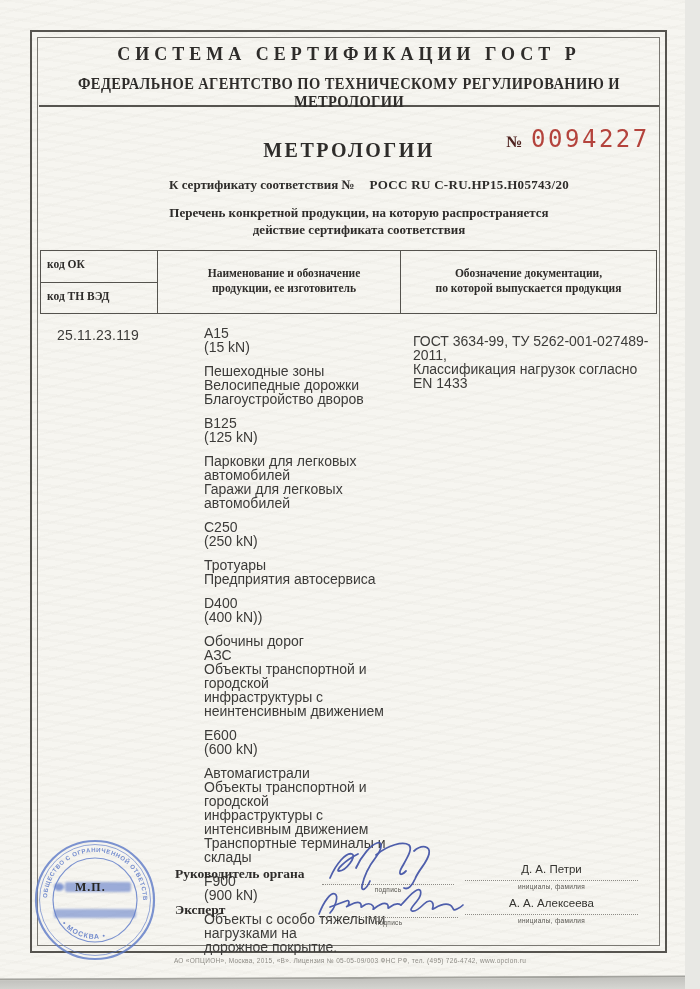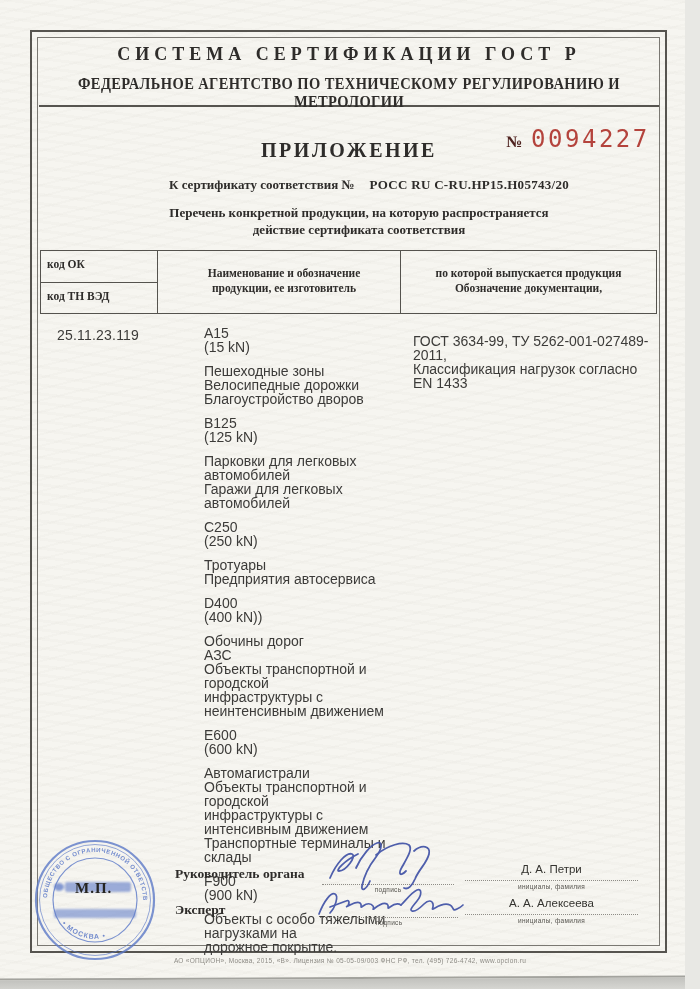--- a/index.html
+++ b/index.html
@@ -57,21 +57,21 @@
   .caption { font-family:"Liberation Sans", sans-serif; font-size:6.5px; color:#56544f; text-align:center; letter-spacing:0.3px; }
   .cap-sig-head    { left:322px; top:886px; width:132px; }
   .cap-sig-expert  { left:320px; top:919px; width:138px; }
   .cap-name-head   { left:465px; top:883px; width:173px; }
   .cap-name-expert { left:465px; top:917px; width:173px; }
   .person { font-family:"Liberation Sans", sans-serif; font-size:11.5px; color:#34332f; text-align:center; }
   .person-head   { left:465px; top:863px; width:173px; }
   .person-expert { left:465px; top:897px; width:173px; }
   
   .stamp-svg { left:26px; top:829px; }
-  .mp-label { left:75px; top:880px; font-weight:bold; font-size:15px; letter-spacing:1px; color:#262522; }
+  .mp-label { left:75px; top:880px; font-weight:bold; font-size:12px; letter-spacing:1px; color:#262522; }
   .sig1-svg { left:318px; top:838px; }
   .sig2-svg { left:314px; top:886px; }
   
   .imprint { left:0; top:957px; width:700px; text-align:center; font-family:"Liberation Sans", sans-serif; font-size:6.5px; color:#8d8b85; letter-spacing:0.3px; }
   .scan-line { left:-4px; top:977px; width:708px; height:2px; background:#8e8e8a; transform:rotate(-0.25deg); opacity:0.8; }
   .scan-band { left:-4px; top:979px; width:708px; height:12px; background:linear-gradient(#c2c2be,#d8d8d4); transform:rotate(-0.25deg); }
 </style>
 </head>
 <body>
 
@@ -82,43 +82,43 @@
   <div class="abs hdr-divider"></div>
 
   <div class="abs title1">СИСТЕМА СЕРТИФИКАЦИИ ГОСТ Р</div>
   <div class="abs title2">ФЕДЕРАЛЬНОЕ АГЕНТСТВО ПО ТЕХНИЧЕСКОМУ РЕГУЛИРОВАНИЮ И МЕТРОЛОГИИ</div>
 
   <div class="abs form-number">
     <span class="no">№</span>
     <span class="digits">0094227</span>
   </div>
 
-  <div class="abs main-title">ПРИЛОЖЕНИЕ</div>
+  <div class="abs main-title">МЕТРОЛОГИИ</div>
   <div class="abs cert-line">
     <span>К сертификату соответствия №</span>
     <span class="num">РОСС RU C-RU.НР15.Н05743/20</span>
   </div>
   <div class="abs subtitle">
     <div>Перечень конкретной продукции,  на которую распространяется</div>
     <div>действие сертификата соответствия</div>
   </div>
 
   <div class="abs thead-box"></div>
   <div class="abs thead-v1"></div>
   <div class="abs thead-v2"></div>
   <div class="abs thead-h1"></div>
   <div class="abs th-text th-col1a">код ОК</div>
   <div class="abs th-text th-col1b">код ТН ВЭД</div>
   <div class="abs th-text th-col2">
     <div>Наименование и обозначение</div>
     <div>продукции, ее изготовитель</div>
   </div>
   <div class="abs th-text th-col3">
+    <div>Обозначение документации,</div>
     <div>по которой выпускается продукция</div>
-    <div>Обозначение документации,</div>
   </div>
 
   <div class="abs body-text code-cell">25.11.23.119</div>
 
   <div class="abs body-text product-col">
     <div class="pgroup">
       <div class="pline">A15</div>
       <div class="pline">(15 kN)</div>
     </div>
     <div class="pgroup">

